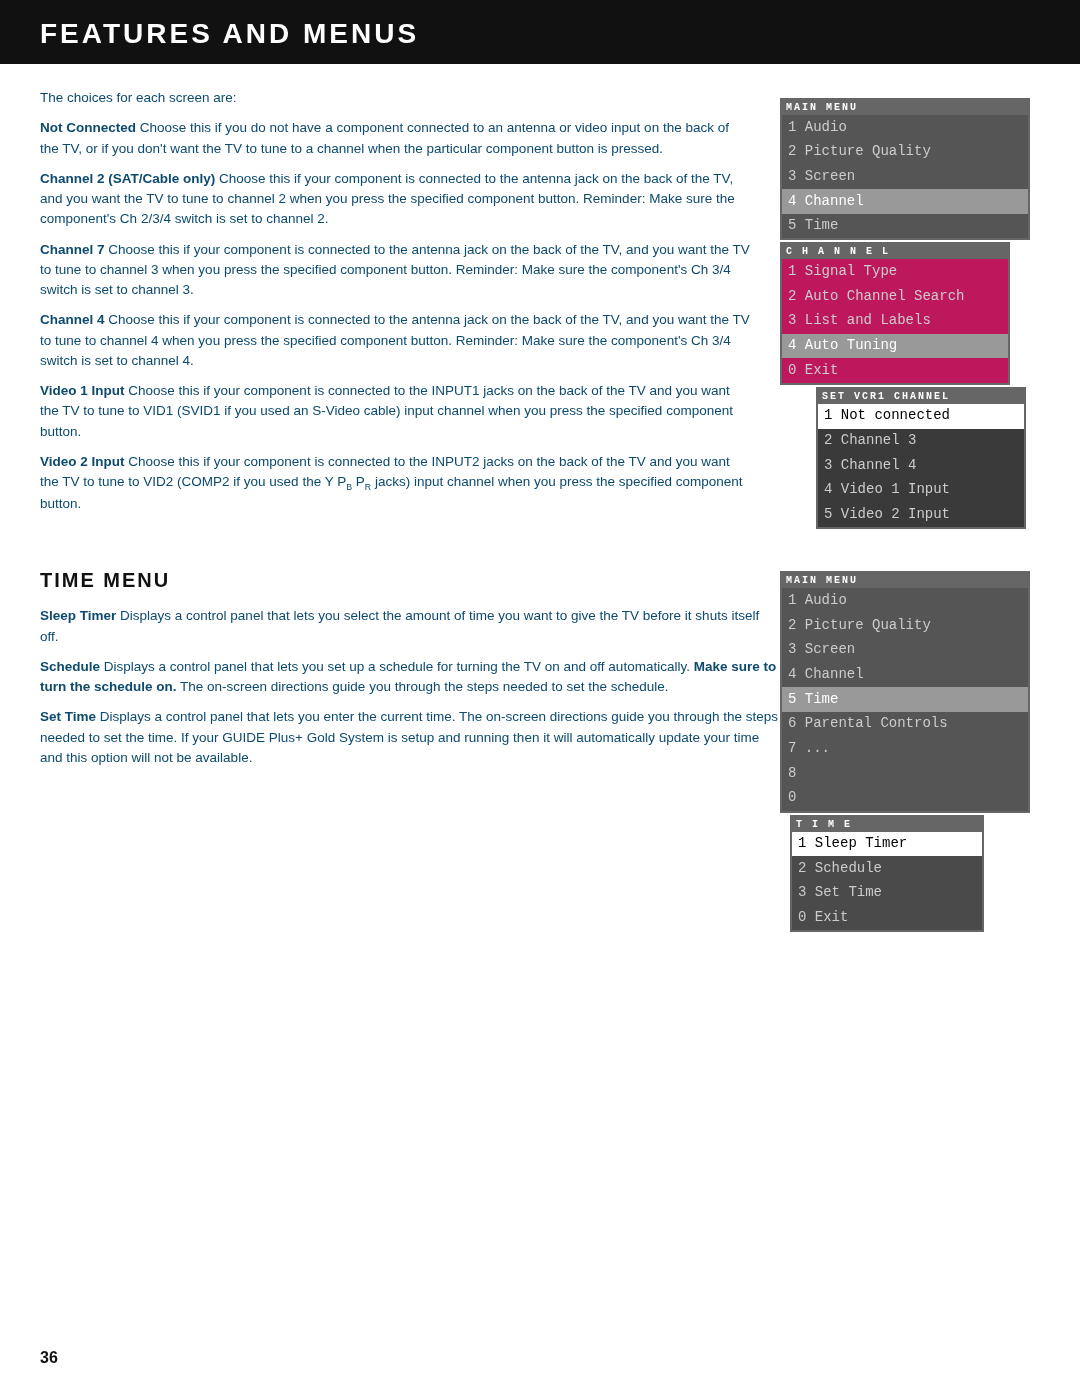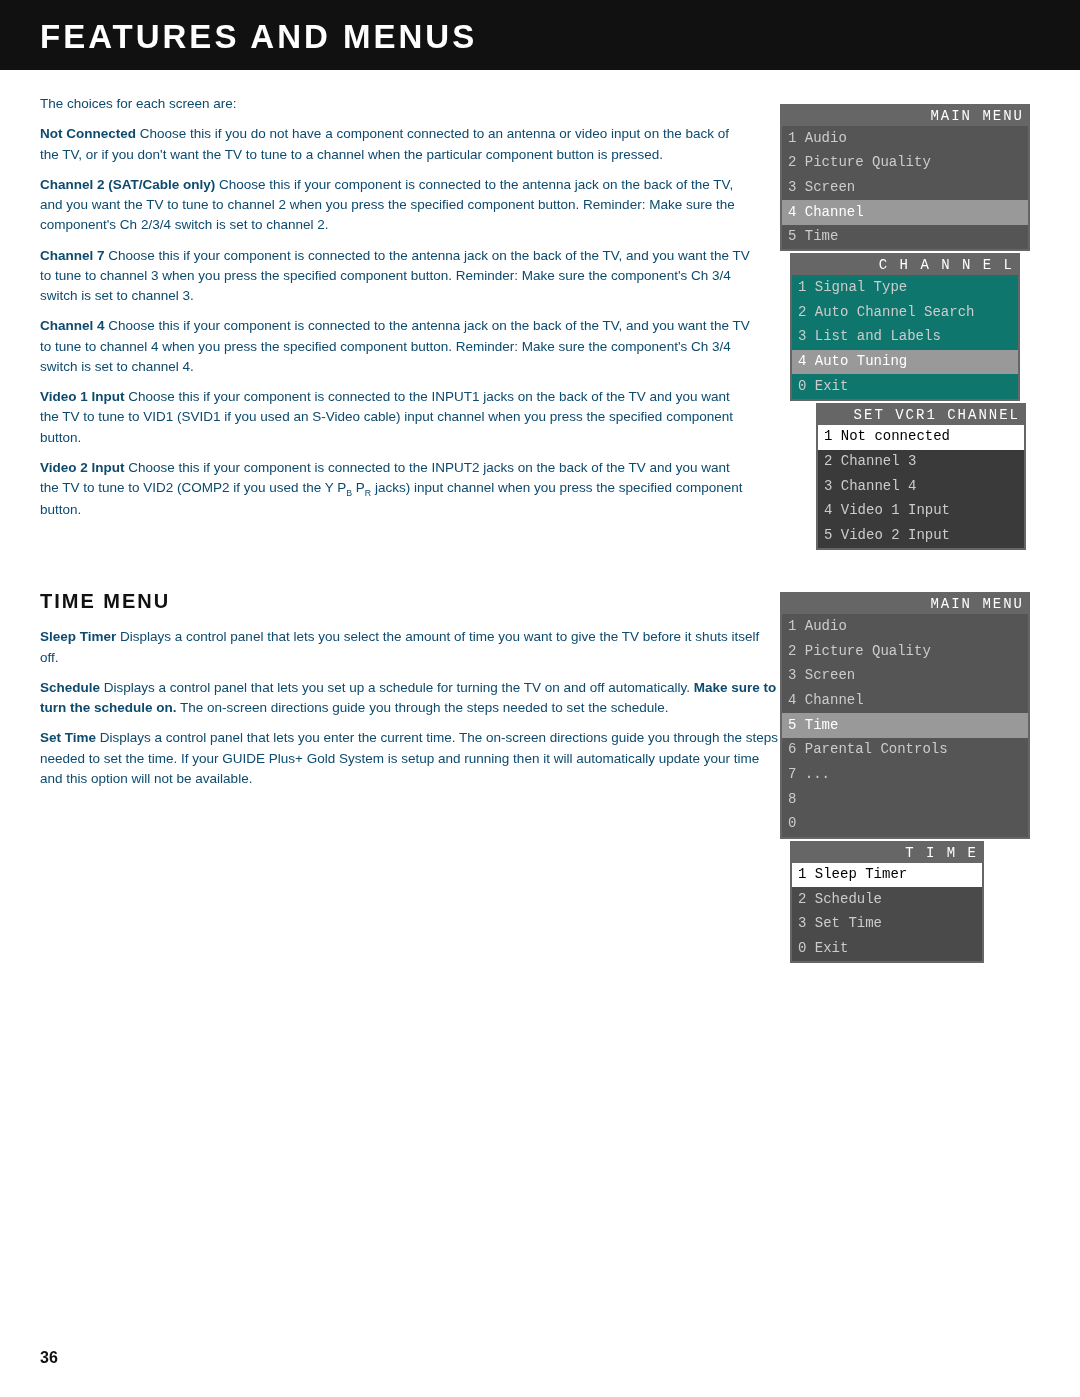--- a/index.html
+++ b/index.html
@@ -14,21 +14,21 @@
     }
 
     
     .page-header {
       background: #111;
       padding: 18px 40px 14px 40px;
       margin-bottom: 24px;
     }
     .page-header h1 {
       color: #fff;
-      font-size: 33px;
+      font-size: 28px;
       font-weight: 900;
       letter-spacing: 3px;
       text-transform: uppercase;
       font-family: Arial Black, Arial, sans-serif;
     }
 
     
     .content-area {
       display: flex;
       padding: 0 40px;
@@ -79,25 +79,25 @@
       background: #555;
       border: 2px solid #666;
       font-family: 'Courier New', Courier, monospace;
       font-size: 10px;
       color: #ddd;
       margin-bottom: 2px;
     }
     .menu-panel-title {
       background: #666;
       color: #fff;
-      text-align: right;
+      text-align: left;
       padding: 2px 4px;
       letter-spacing: 2px;
-      font-size: 14px;
-      font-weight: normal;
+      font-size: 10px;
+      font-weight: bold;
     }
     .menu-panel-item {
       padding: 1.5px 6px;
       font-size: 14px;
       line-height: 1.55;
       color: #ccc;
     }
     .menu-panel-item.highlighted {
       background: #999;
       color: #fff;
@@ -184,21 +184,21 @@
 
       <div class="menu-panel">
         <div class="menu-panel-title">MAIN MENU</div>
         <div class="menu-panel-item">1 Audio</div>
         <div class="menu-panel-item">2 Picture Quality</div>
         <div class="menu-panel-item">3 Screen</div>
         <div class="menu-panel-item highlighted">4 Channel</div>
         <div class="menu-panel-item">5 Time</div>
       </div>
 
-      <div class="menu-panel" style="margin-left:10px; width:230px; background:#0f766e;">
+      <div class="menu-panel" style="width:230px; background:#be185d;">
         <div class="menu-panel-title">C H A N N E L</div>
         <div class="menu-panel-item">1 Signal Type</div>
         <div class="menu-panel-item">2 Auto Channel Search</div>
         <div class="menu-panel-item">3 List and Labels</div>
         <div class="menu-panel-item highlighted">4 Auto Tuning</div>
         <div class="menu-panel-item">0 Exit</div>
       </div>
 
       <div class="menu-panel" style="margin-left:36px; width:210px; background:#3a3a3a;">
         <div class="menu-panel-title">SET VCR1 CHANNEL</div>

